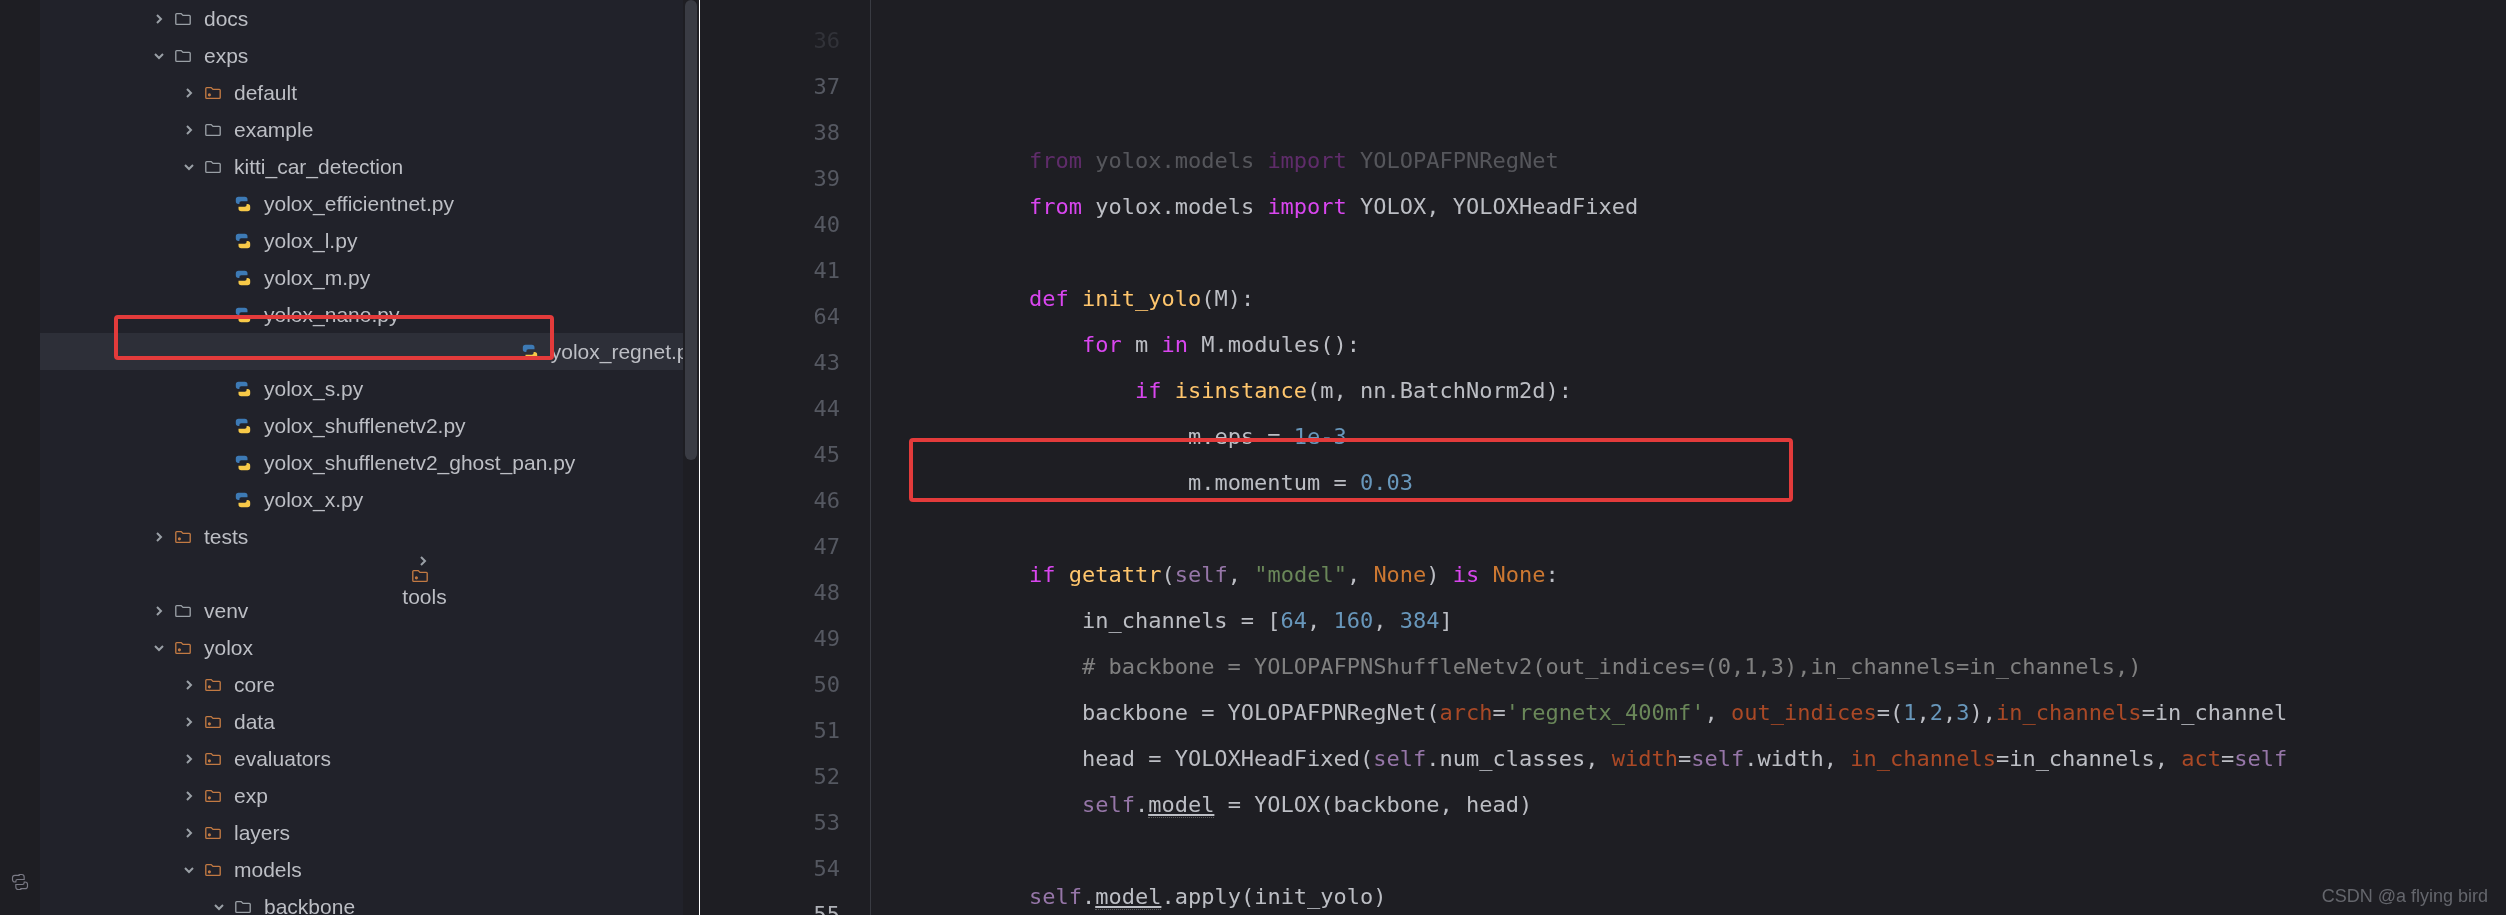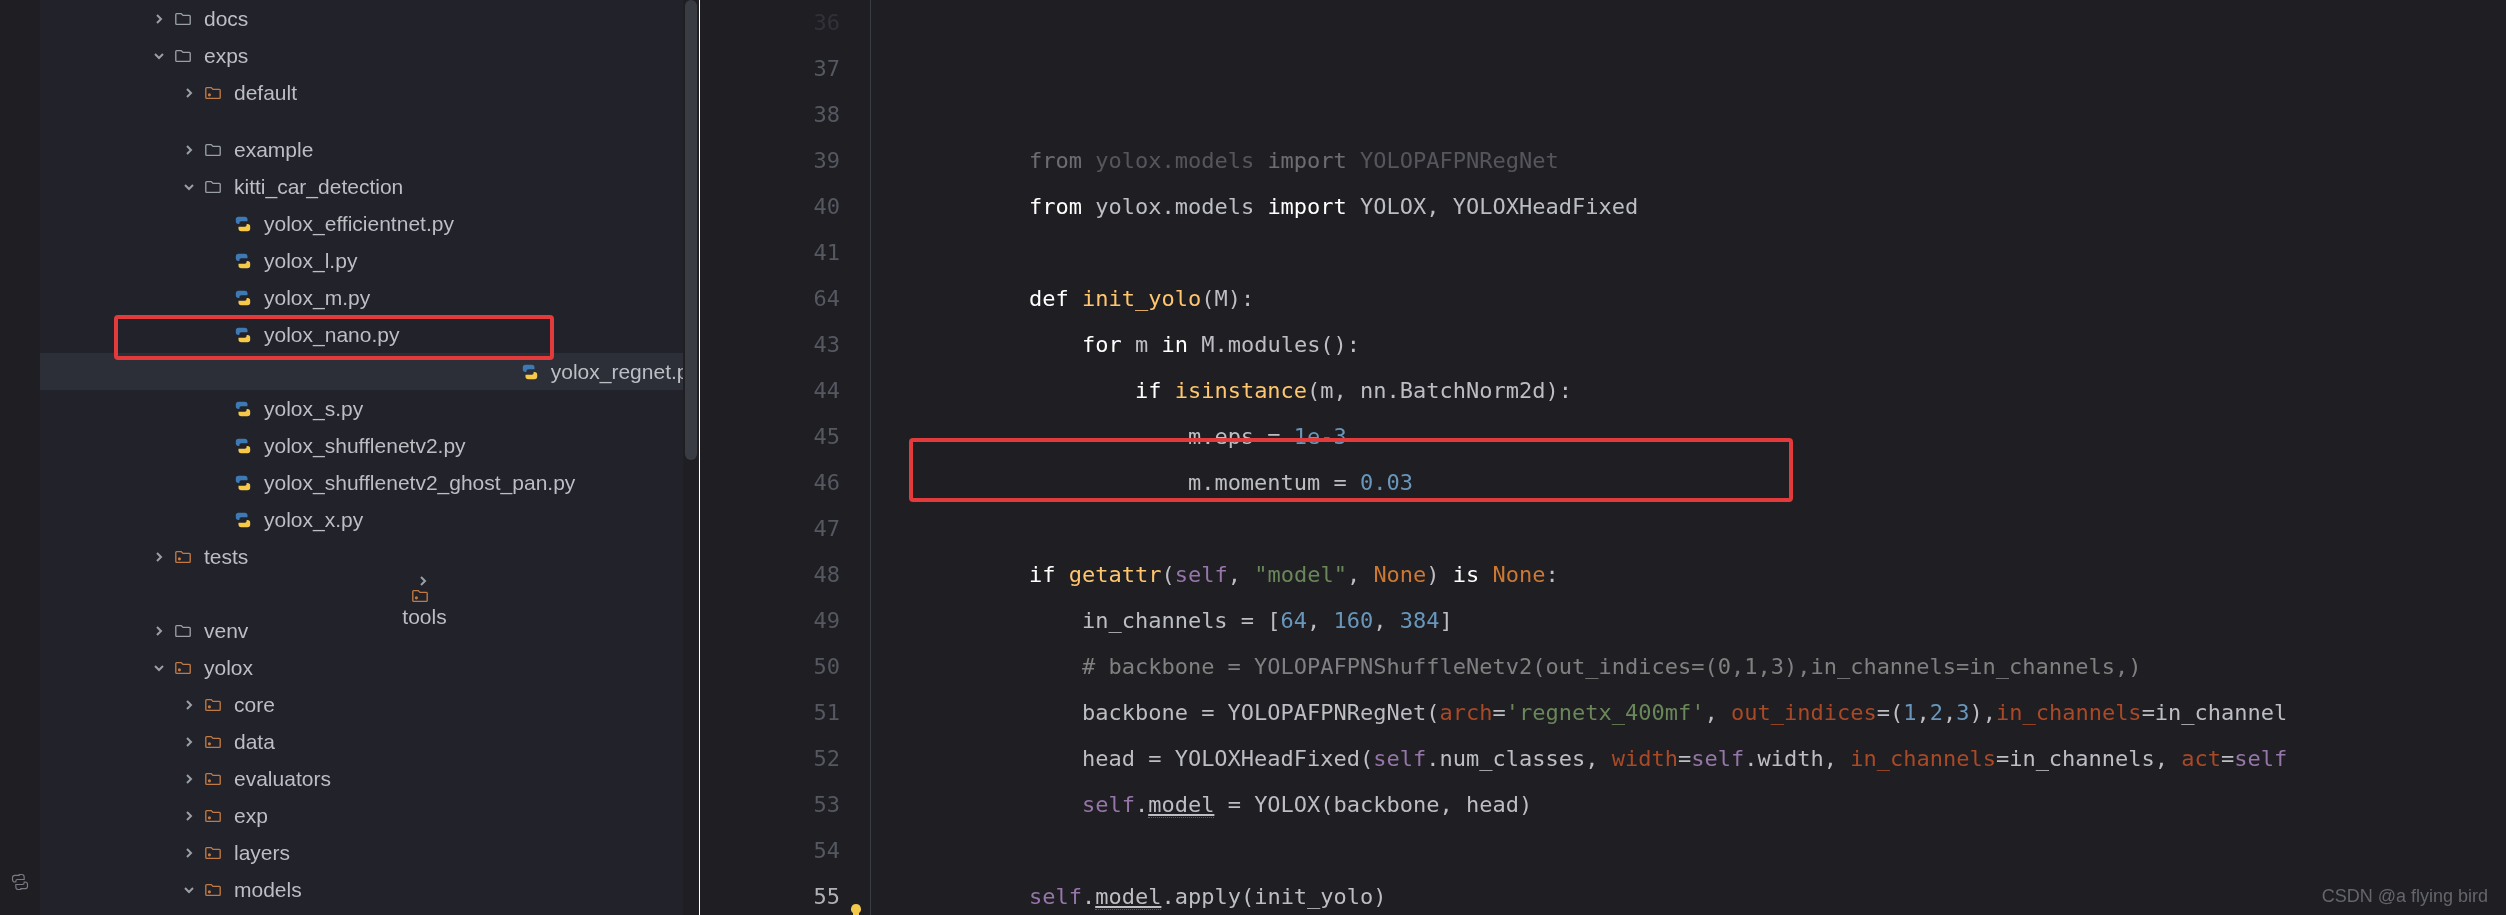--- a/index.html
+++ b/index.html
@@ -79,21 +79,21 @@
     overflow: hidden;
   }
   .gutter {
     width: 170px;
     text-align: right;
     padding-right: 30px;
     color: #555861;
     font-size: 22px;
     line-height: 46px;
     font-family: "Menlo","Consolas",monospace;
-    padding-top: 0;
+    padding-top: 18px;
   }
   .gutter .ln { height: 46px; position: relative; }
   .gutter .current { color: #b0b2b8; }
   .gutter .bulb {
     position: absolute;
     right: -24px; top: 50%; transform: translateY(-50%);
     width: 16px; height: 16px;
   }
   .code {
     flex: 1;
@@ -104,21 +104,21 @@
     color: #bcbec4;
     position: relative;
   }
   .code .row { height: 46px; display: block; }
   .indent-guide {
     position: absolute;
     left: 0; top: 0; bottom: 0;
     width: 1px;
     background: #393b42;
   }
-  .kw { color: #ffffff; }
+  .kw { color: #d946ef; }
   .fn { color: #ffc66d; }
   .self { color: #9676a8; }
   .str { color: #6a8759; }
   .num { color: #6897bb; }
   .param { color: #aa4926; }
   .none { color: #cc7832; }
   .cmt { color: #808080; }
   .op { color: #bcbec4; }
   .field-u { border-bottom: 1px dotted #5a5a5a; text-decoration: underline; }
   .watermark {
@@ -179,21 +179,21 @@
             </svg>
           </span>
           <span class="ico">
             <svg viewBox="0 0 20 20" class="libroot-ico">
               <path d="M2 5a1 1 0 0 1 1-1h5l2 2h7a1 1 0 0 1 1 1v8a1 1 0 0 1-1 1H3a1 1 0 0 1-1-1V5z"></path>
               <circle cx="6" cy="12" r="1" fill="#c27a43"></circle>
             </svg>
           </span>
           <span>default</span>
         </div>
-        <div class="tree-row" style="padding-left: 140px; margin-top: 20px;">
+        <div class="tree-row" style="padding-left: 140px;">
           <span class="chev">
             <svg viewBox="0 0 12 12">
               <path d="M4 2l4 4-4 4"></path>
             </svg>
           </span>
           <span class="ico">
             <svg viewBox="0 0 20 20" class="folder-ico">
               <path d="M2 5a1 1 0 0 1 1-1h5l2 2h7a1 1 0 0 1 1 1v8a1 1 0 0 1-1 1H3a1 1 0 0 1-1-1V5z"></path>
             </svg>
           </span>

